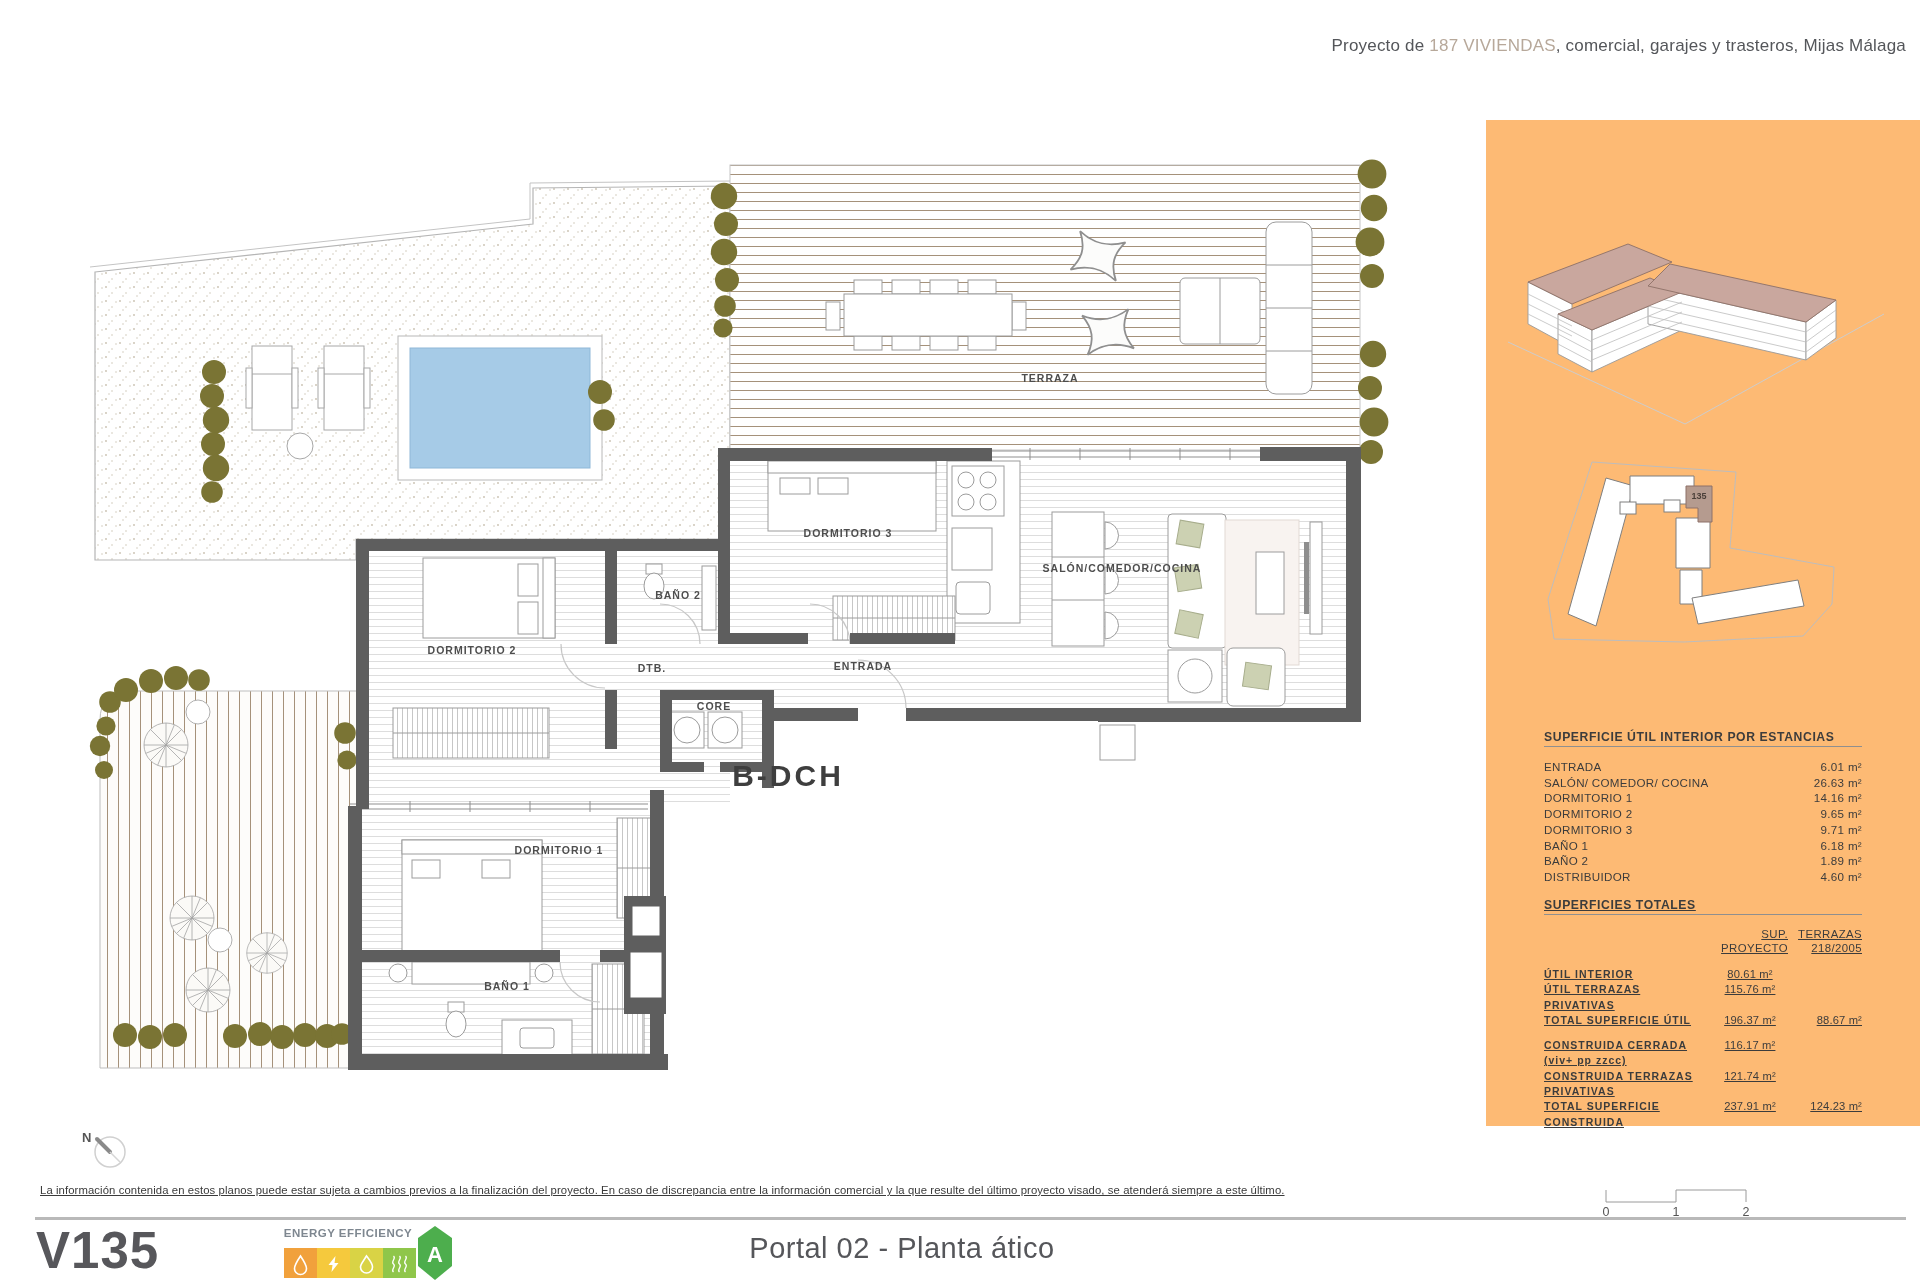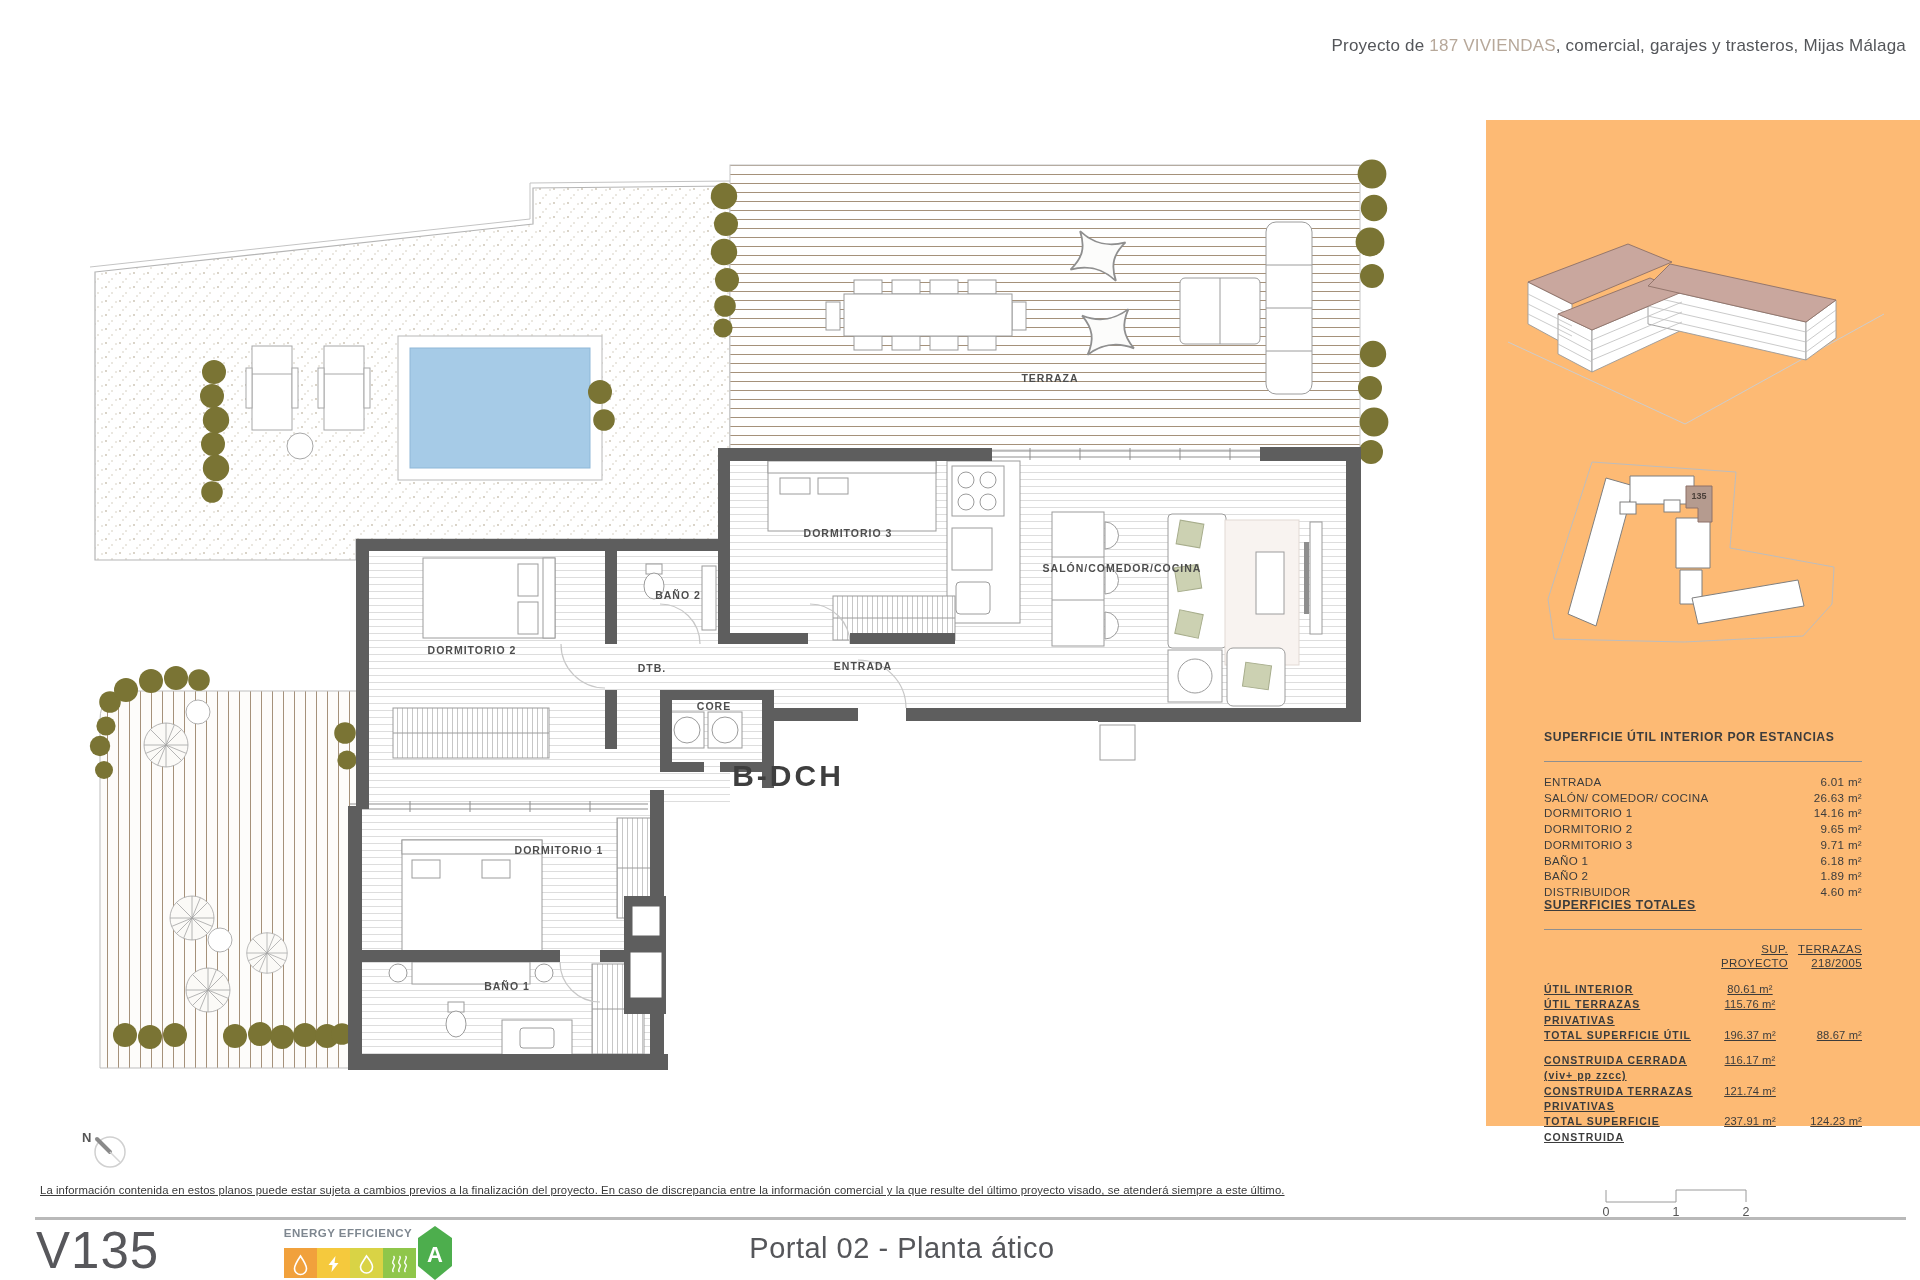--- a/index.html
+++ b/index.html
@@ -8,39 +8,39 @@
   
   .hdr{position:absolute;top:36px;right:14px;font-size:17px;color:#54565a;letter-spacing:.2px;}
   .hdr .hl{color:#b7a89a;}
   
   .sb{position:absolute;left:1486px;top:120px;width:476px;height:1006px;background:#fdba74;}
   .bld{position:absolute;left:14px;top:82px;}
   .kpl{position:absolute;left:38px;top:336px;}
   .tbl{position:absolute;left:58px;width:318px;}
   .tbl1{top:610px;} .tbl2{top:778px;text-decoration:underline;}
   .ttitle{font-size:12.2px;font-weight:bold;letter-spacing:.6px;color:#3c3c3c;
-          border-bottom:1.5px solid #8f8f8f;padding-bottom:17px;margin-bottom:12px;}
+          border-bottom:1.5px solid #8f8f8f;padding-bottom:2px;margin-bottom:12px;}
   .trow{display:flex;justify-content:space-between;font-size:11.6px;line-height:15.7px;
         color:#3c3c3c;letter-spacing:.3px;}
   .t2head{display:flex;font-size:11.4px;color:#3c3c3c;margin:2px 0 12px;letter-spacing:.4px;line-height:14px;}
   .t2head .lbl{flex:1;} .t2head .c1{width:76px;text-align:right;} .t2head .c2{width:66px;text-align:right;margin-left:8px;}
   .t2row{display:flex;font-size:11.2px;line-height:15.3px;color:#3c3c3c;letter-spacing:.15px;}
   .t2row .lbl{flex:1;} .t2row .c1{width:76px;text-align:center;} .t2row .c2{width:66px;text-align:right;margin-left:8px;}
   .gap{height:10px;}
   
   .plan{position:absolute;left:20px;top:130px;}
   .plan text{font-family:"Liberation Sans",sans-serif;}
   .lbl{font-size:10.5px;font-weight:bold;fill:#4d4d4d;letter-spacing:1px;text-anchor:middle;}
   .big{font-size:30px;font-weight:bold;fill:#3e3e3e;letter-spacing:3px;text-anchor:middle;}
   
   .north{position:absolute;left:70px;top:1122px;}
   .disc{position:absolute;left:40px;top:1184px;width:1290px;font-size:11.3px;color:#3a3a3a;letter-spacing:.1px;text-decoration:underline;}
   .scaleb{position:absolute;left:1598px;top:1176px;}
   .divider{position:absolute;left:35px;top:1217px;width:1871px;height:3px;background:#b9b9b9;}
-  .vcode{position:absolute;left:36px;top:1221px;font-size:51px;font-weight:normal;color:#57575b;letter-spacing:1px;}
+  .vcode{position:absolute;left:36px;top:1221px;font-size:51px;font-weight:bold;color:#57575b;letter-spacing:1px;}
   .energy{position:absolute;left:284px;top:1224px;}
   .portal{position:absolute;left:552px;top:1232px;width:700px;text-align:center;
           font-size:29px;color:#55565a;letter-spacing:.5px;}
 </style>
 </head>
 <body>
 
 <div class="page">
 
   <div class="hdr"><span>Proyecto de </span><span class="hl">187 VIVIENDAS</span><span>, comercial, garajes y trasteros, Mijas Málaga</span></div>

